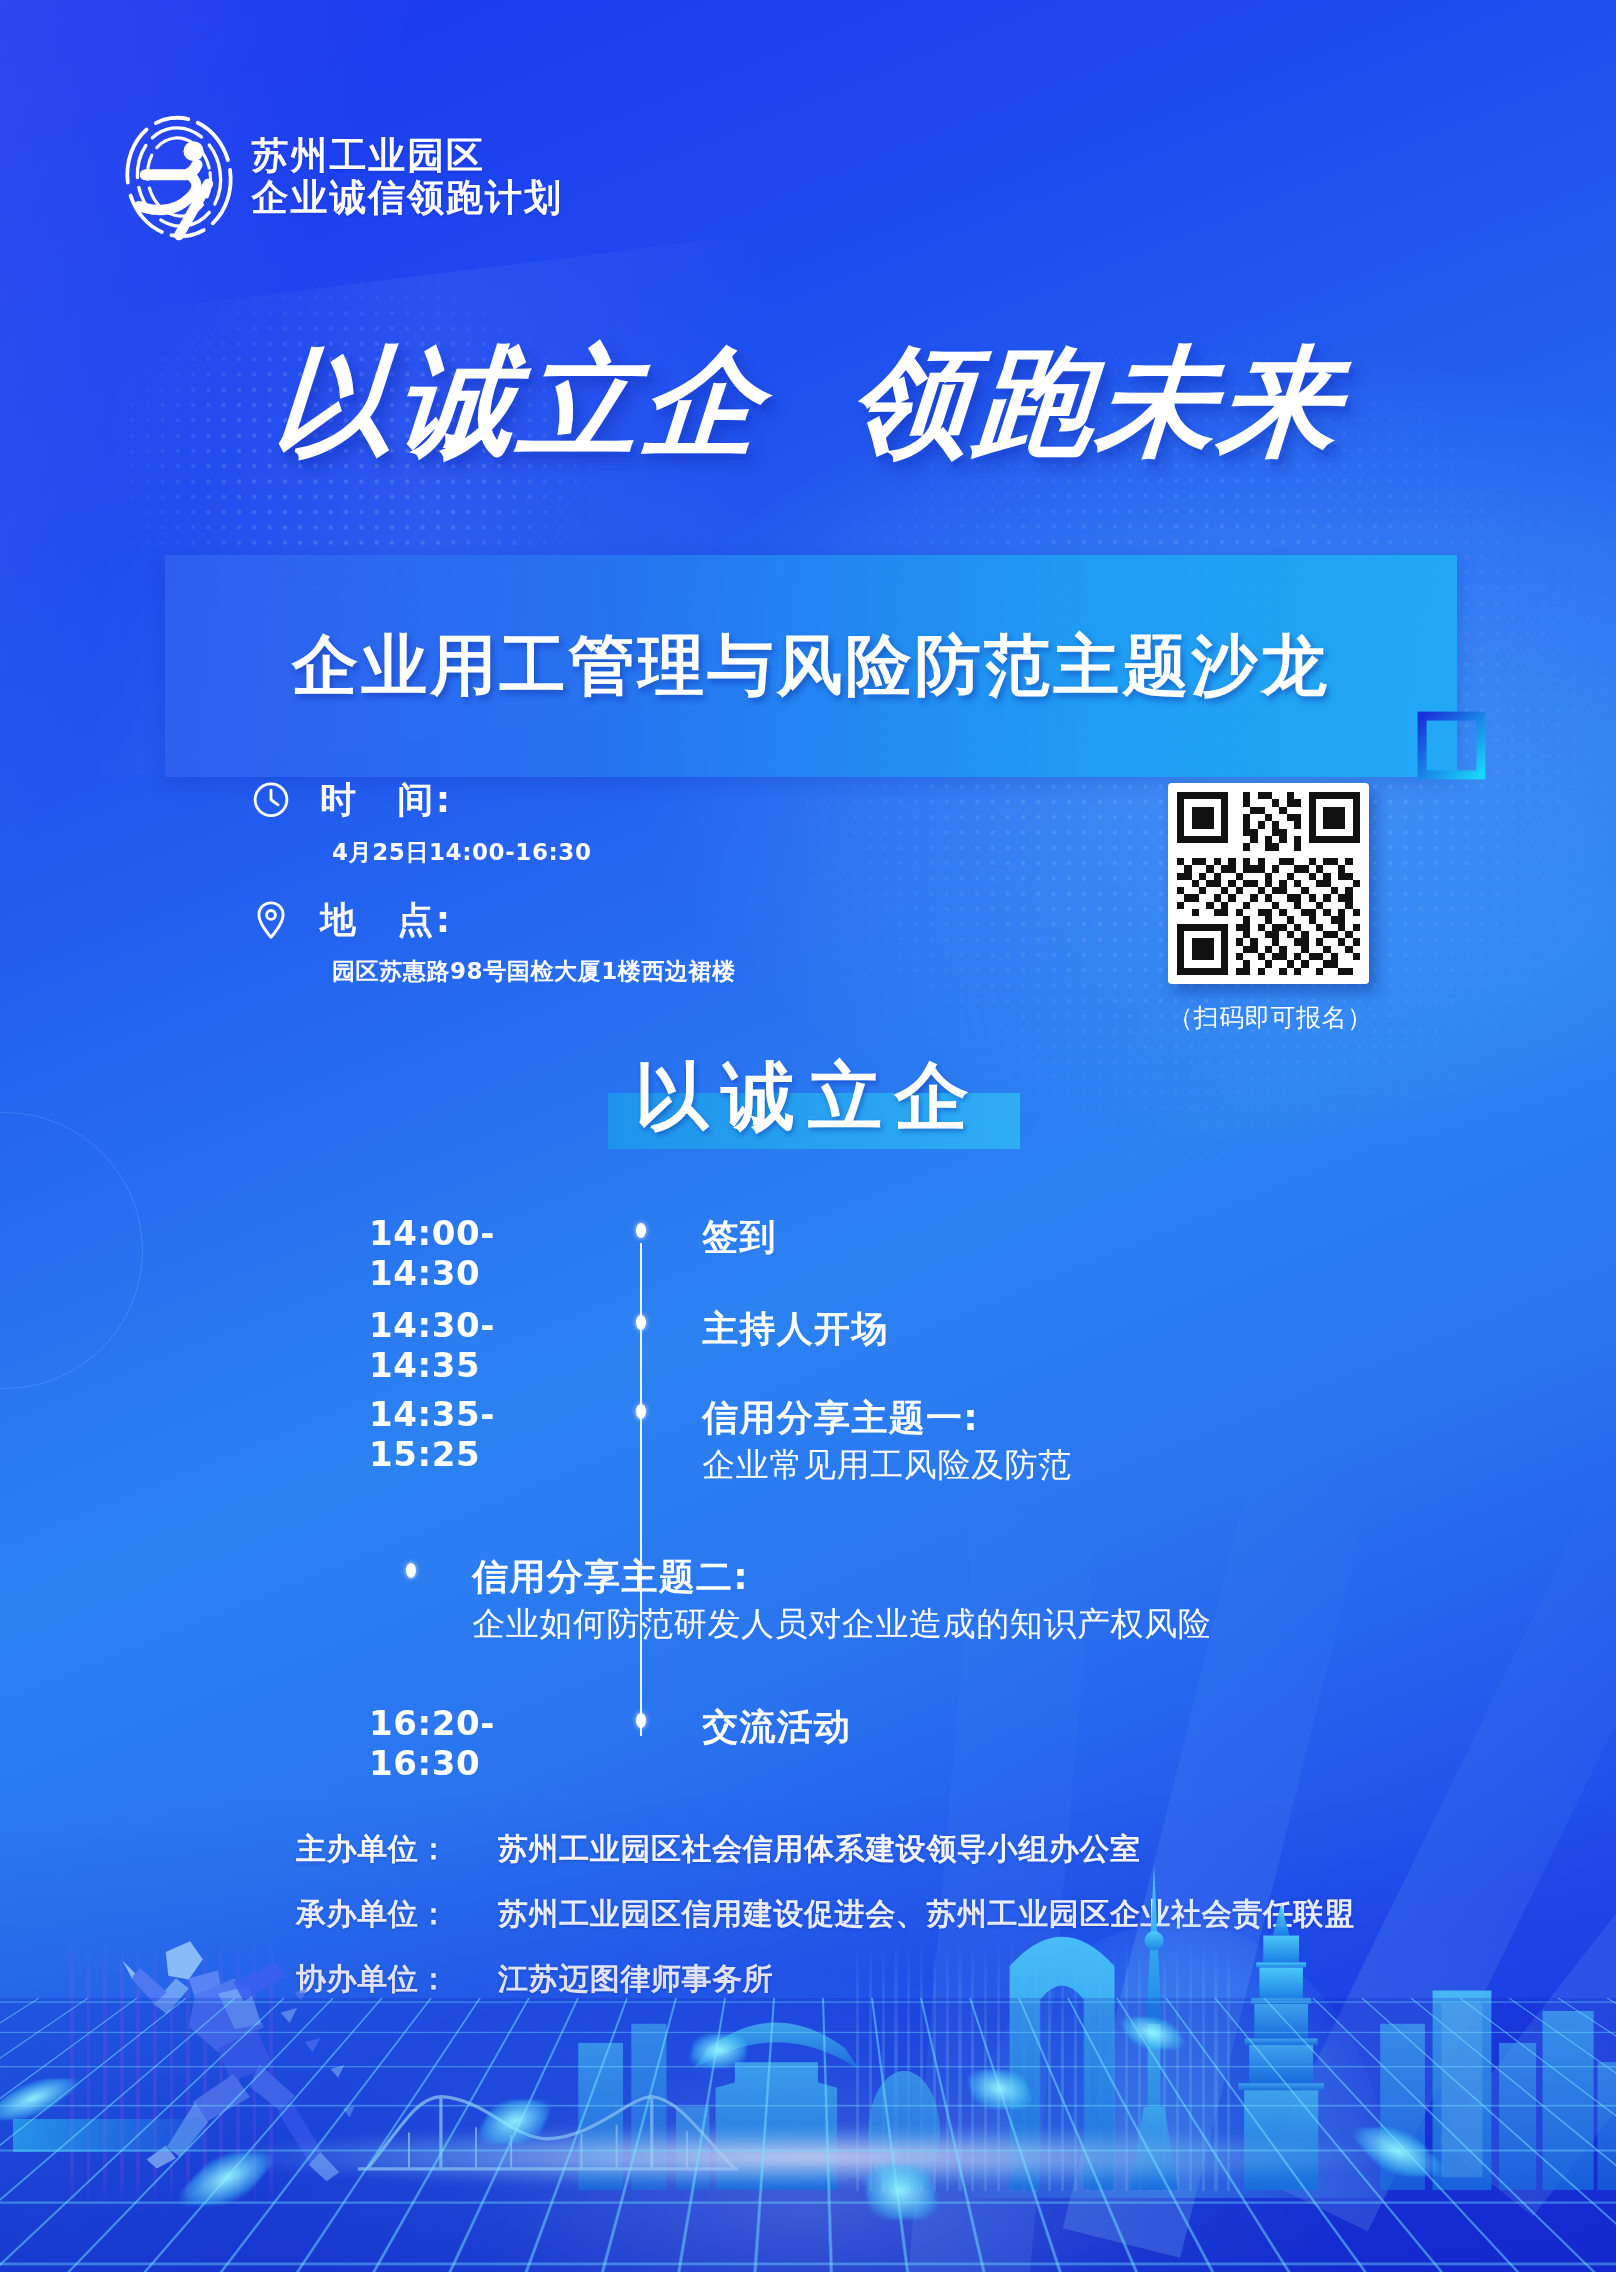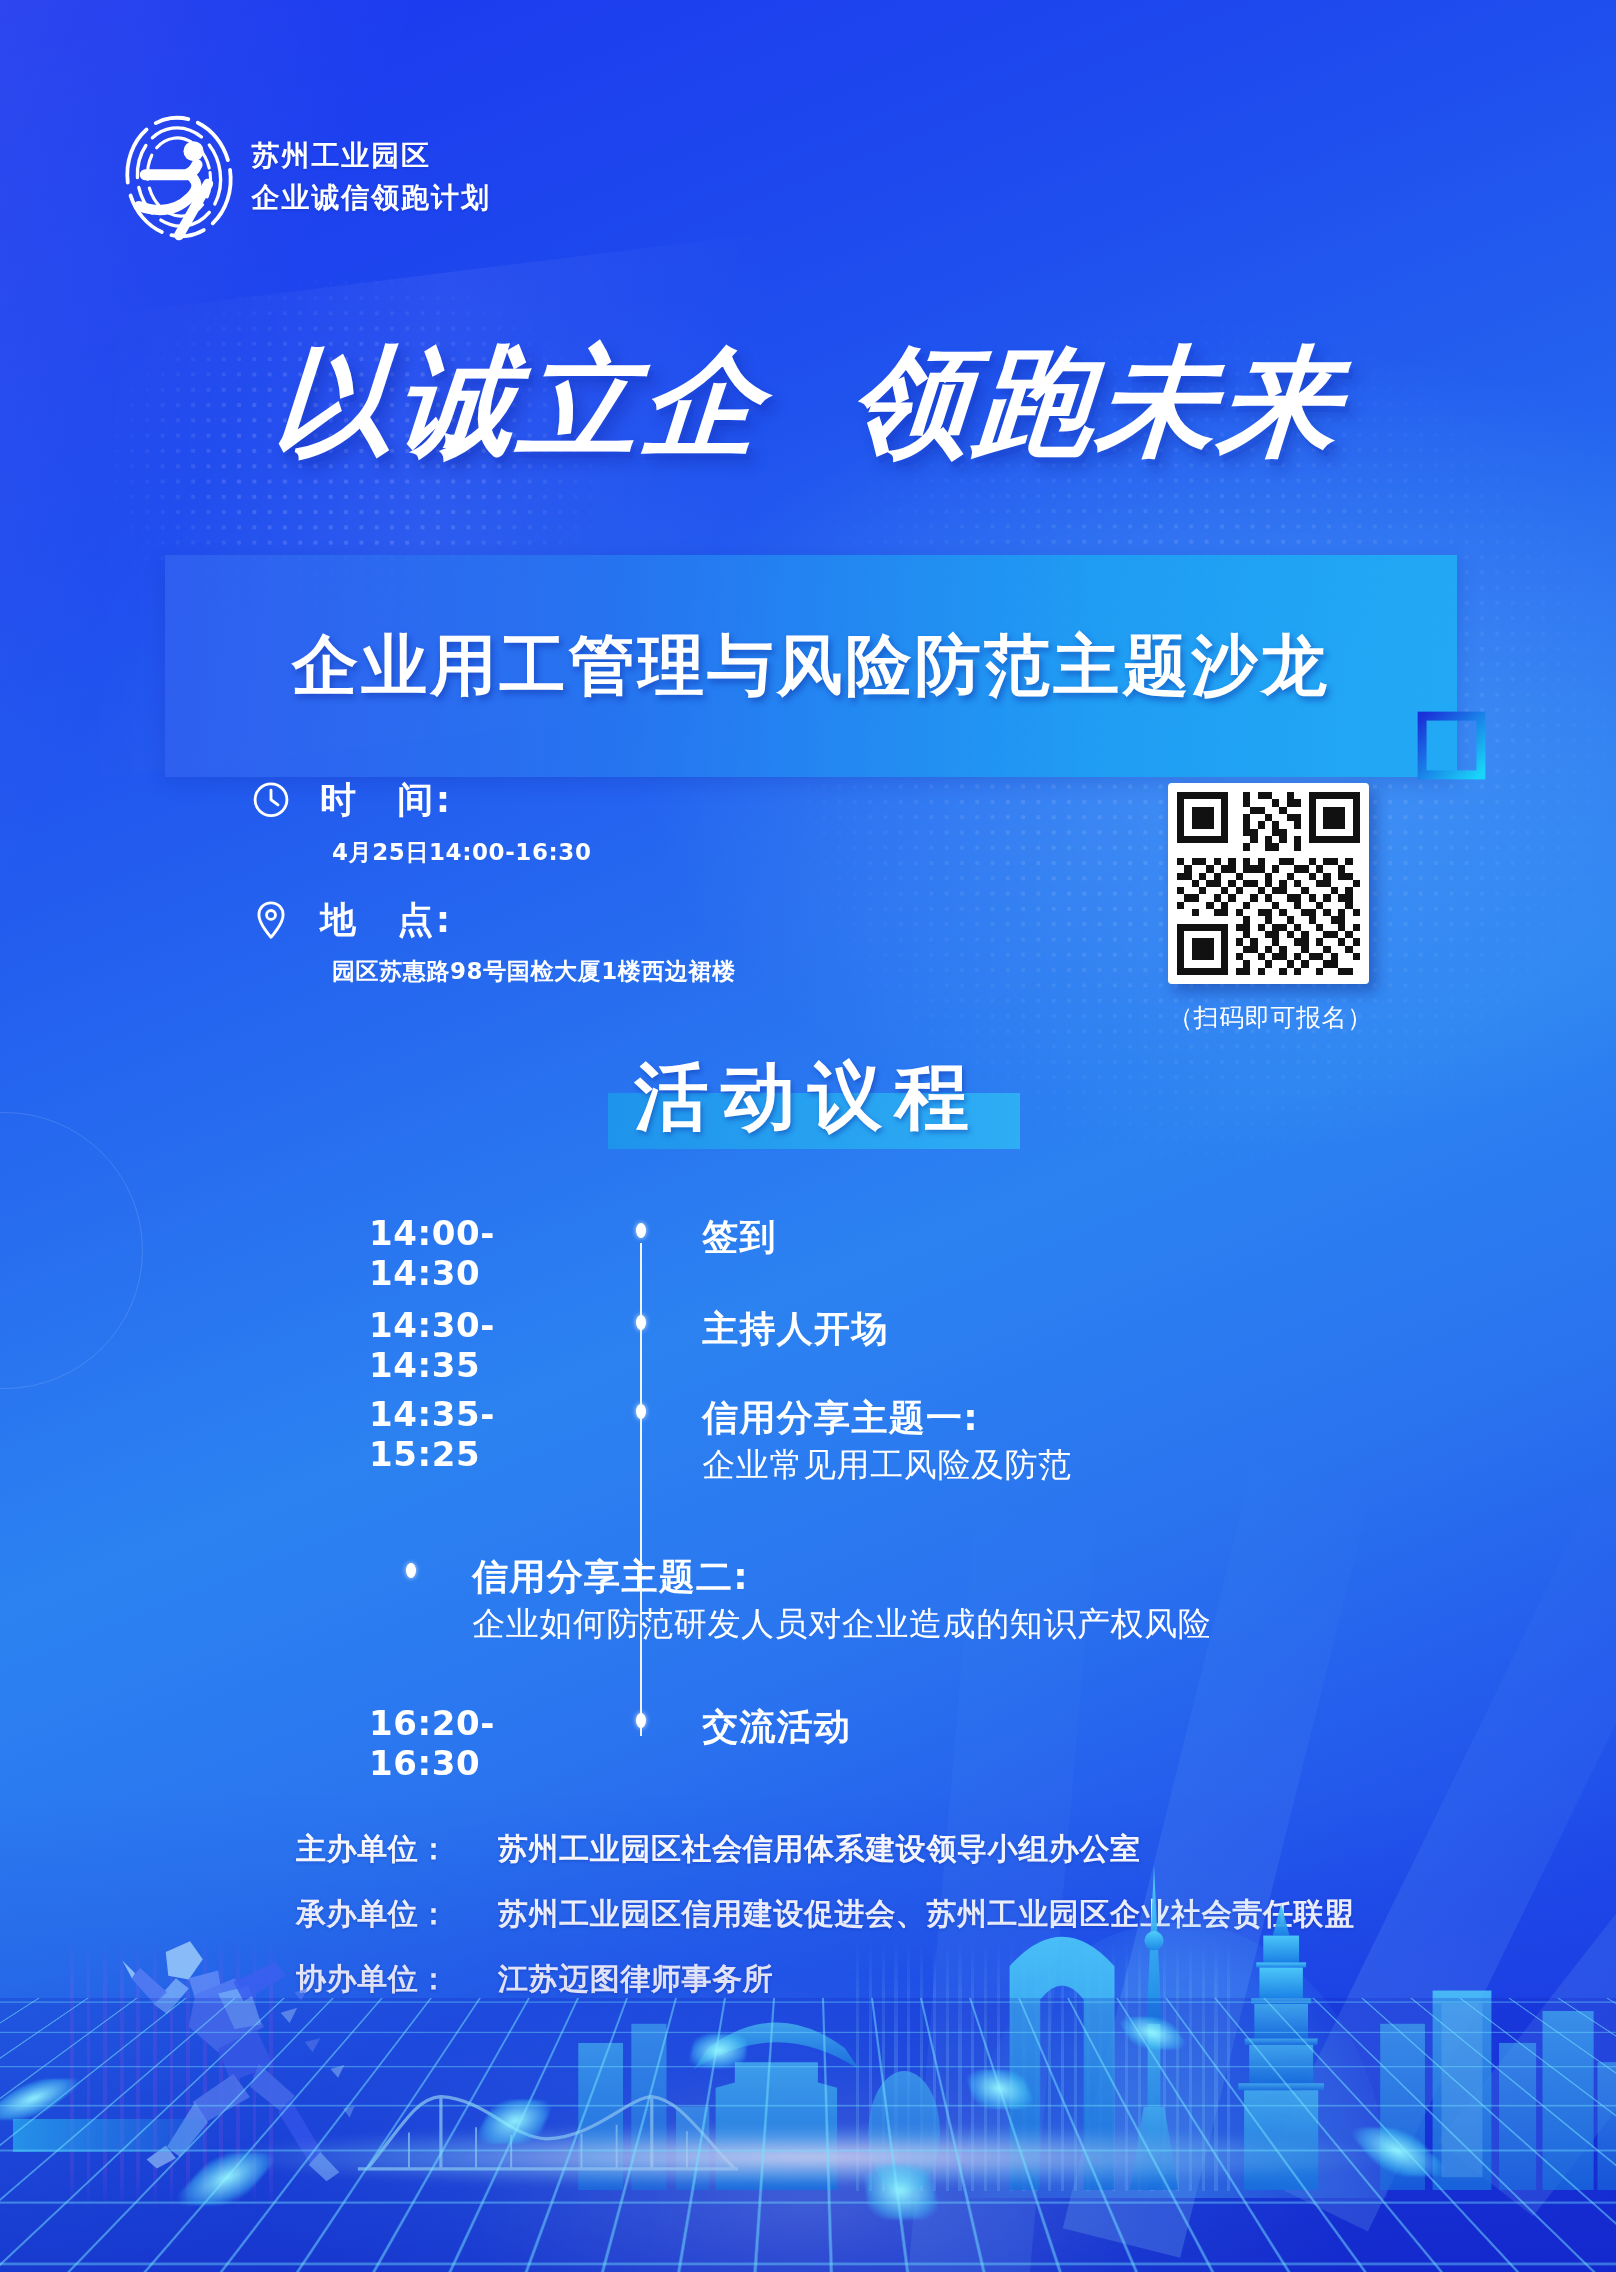--- a/index.html
+++ b/index.html
@@ -19,21 +19,21 @@
     background-size:15.3px 15.3px;
     -webkit-mask-image:radial-gradient(ellipse at 50% 50%,#000 35%,transparent 74%);
     mask-image:radial-gradient(ellipse at 50% 50%,#000 35%,transparent 74%);}
   .dots-a{left:109px;top:275px;width:498px;height:371px;opacity:.45;}
   .dots-b{left:786px;top:320px;width:831px;height:844px;opacity:.34;}
   .circle-deco{position:absolute;left:-134px;top:1112px;width:275px;height:275px;border-radius:50%;
     border:1.9px solid rgba(255,255,255,.13);}
   
   .logo-block{position:absolute;left:123px;top:112px;display:flex;align-items:center;}
   .logo-icon{width:112px;height:130px;}
-  .logo-text{margin-left:16.6px;font-weight:bold;font-size:28px;line-height:42px;letter-spacing:1.9px;
+  .logo-text{margin-left:16.6px;font-weight:bold;font-size:37px;line-height:42px;letter-spacing:1.9px;
     text-shadow:0 1.3px 2.6px rgba(10,30,150,.3);}
   
   .main-title{position:absolute;left:0;right:0;top:323px;margin:0;text-align:center;
     font-size:119px;font-weight:bold;font-style:italic;letter-spacing:3.8px;word-spacing:41px;
     transform:skewX(-4deg);
     text-shadow:3.8px 5.8px 0 rgba(25,60,205,.22),7.7px 10.2px 14px rgba(10,30,150,.30);}
   
   .subtitle-banner{position:absolute;left:165px;top:555px;width:1292px;height:222px;
     background:linear-gradient(90deg,rgba(48,96,240,.88) 0%,rgba(38,118,240,.90) 35%,rgba(30,158,243,.95) 72%,rgba(33,170,245,.97) 100%);
     display:flex;align-items:center;justify-content:center;
@@ -194,21 +194,21 @@
             <rect x="2" y="20" width="3" height="3"></rect>
           <path d="M9 0h1v1h-1z M11 0h2v1h-2z M15 0h1v2h-1z M9 1h1v1h-1z M13 1h1v1h-1z M16 1h1v1h-1z M10 2h2v1h-2z M14 2h1v1h-1z M9 3h1v2h-1z M12 3h1v1h-1z M15 3h2v1h-2z M11 4h1v1h-1z M13 4h1v2h-1z M16 4h1v1h-1z M9 5h2v1h-2z M14 5h1v1h-1z M10 6h1v1h-1z M12 6h1v1h-1z M14 6h1v1h-1z M16 6h1v1h-1z M9 7h1v1h-1z M12 7h2v1h-2z M16 7h1v1h-1z M0 9h1v1h-1z M2 9h2v1h-2z M5 9h1v1h-1z M7 9h1v1h-1z M9 9h1v2h-1z M11 9h1v1h-1z M14 9h2v1h-2z M18 9h1v1h-1z M20 9h2v1h-2z M23 9h1v1h-1z M1 10h1v1h-1z M4 10h1v1h-1z M6 10h2v1h-2z M10 10h2v1h-2z M13 10h1v1h-1z M16 10h2v1h-2z M19 10h1v1h-1z M22 10h1v2h-1z M0 11h2v1h-2z M3 11h1v1h-1z M5 11h1v1h-1z M8 11h1v1h-1z M12 11h1v2h-1z M15 11h1v1h-1z M18 11h1v1h-1z M20 11h1v1h-1z M23 11h1v1h-1z M2 12h1v1h-1z M4 12h2v1h-2z M7 12h1v1h-1z M9 12h2v1h-2z M14 12h1v1h-1z M16 12h1v1h-1z M19 12h2v1h-2z M24 12h1v1h-1z M0 13h1v1h-1z M3 13h1v1h-1z M6 13h1v1h-1z M8 13h1v1h-1z M11 13h1v1h-1z M13 13h2v1h-2z M17 13h1v1h-1z M21 13h1v1h-1z M23 13h1v1h-1z M1 14h2v1h-2z M5 14h1v1h-1z M7 14h1v1h-1z M10 14h1v1h-1z M12 14h1v1h-1z M15 14h2v1h-2z M18 14h1v1h-1z M20 14h1v1h-1z M22 14h2v1h-2z M0 15h1v1h-1z M4 15h1v1h-1z M6 15h1v1h-1z M9 15h1v1h-1z M13 15h1v1h-1z M16 15h1v1h-1z M19 15h1v1h-1z M23 15h1v1h-1z M2 16h1v1h-1z M5 16h2v1h-2z M8 16h1v1h-1z M11 16h2v1h-2z M14 16h1v1h-1z M17 16h2v1h-2z M20 16h1v1h-1z M22 16h1v1h-1z M24 16h1v1h-1z M9 17h1v1h-1z M12 17h1v1h-1z M15 17h1v1h-1z M18 17h1v1h-1z M21 17h2v1h-2z M8 18h2v1h-2z M11 18h1v1h-1z M13 18h2v1h-2z M16 18h1v1h-1z M19 18h1v1h-1z M22 18h1v1h-1z M24 18h1v1h-1z M9 19h1v1h-1z M12 19h2v1h-2z M15 19h1v1h-1z M17 19h1v1h-1z M20 19h2v1h-2z M23 19h1v1h-1z M8 20h1v1h-1z M10 20h1v1h-1z M13 20h1v1h-1z M16 20h2v1h-2z M19 20h1v1h-1z M22 20h1v1h-1z M24 20h1v1h-1z M9 21h2v1h-2z M12 21h1v1h-1z M14 21h1v1h-1z M17 21h1v1h-1z M20 21h1v1h-1z M23 21h1v1h-1z M8 22h1v1h-1z M11 22h1v1h-1z M13 22h2v1h-2z M16 22h1v1h-1z M18 22h2v1h-2z M21 22h1v1h-1z M24 22h1v1h-1z M9 23h1v1h-1z M12 23h1v1h-1z M15 23h1v1h-1z M17 23h1v1h-1z M20 23h2v1h-2z M8 24h2v1h-2z M11 24h1v1h-1z M14 24h1v1h-1z M16 24h1v1h-1z M19 24h1v1h-1z M22 24h2v1h-2z"></path>
         </g>
       </svg>
     </div>
     <figcaption class="qr-caption">（扫码即可报名）</figcaption>
   </figure>
 
   <div class="agenda-header">
     <div class="agenda-bar"></div>
-    <h3>活动议程</h3>
+    <h3>以诚立企</h3>
   </div>
 
   <div class="timeline"></div>
 
   <div class="agenda-row r1">
     <div class="ag-time">14:00-14:30</div>
     <div class="ag-dot"></div>
     <div class="ag-content">
       <div class="ag-title">签到</div>
       <div class="ag-detail"></div>

